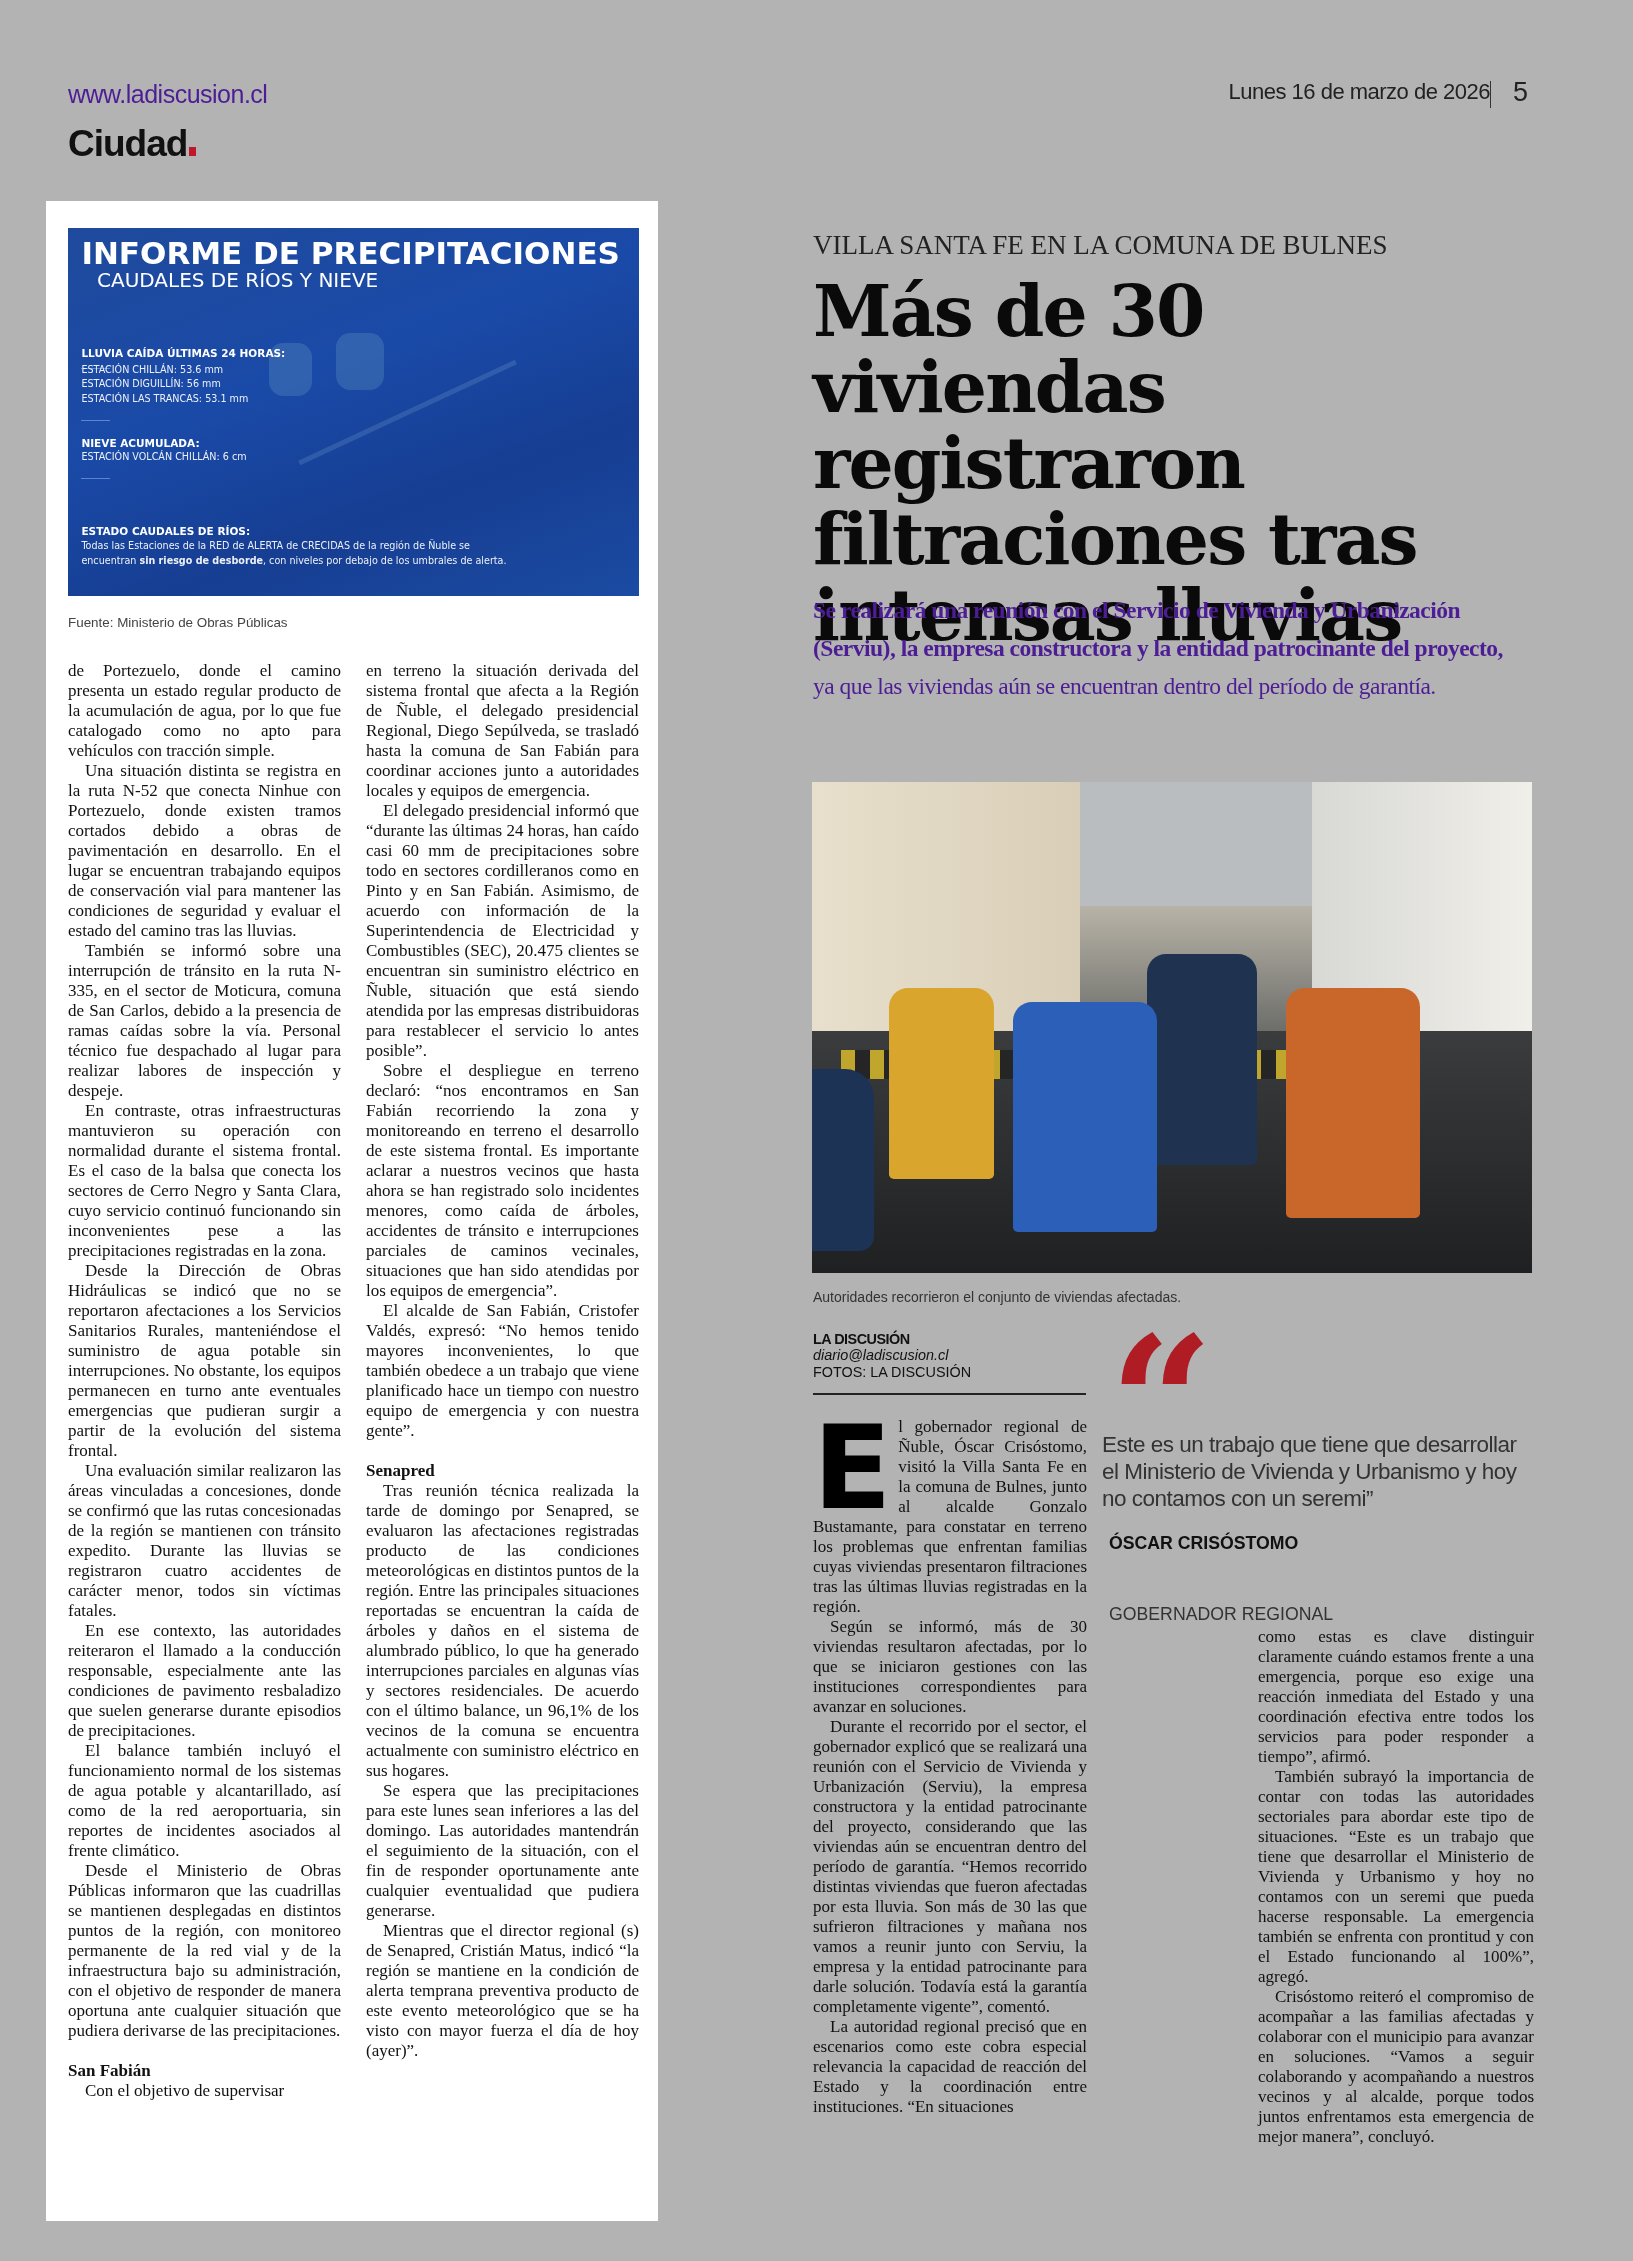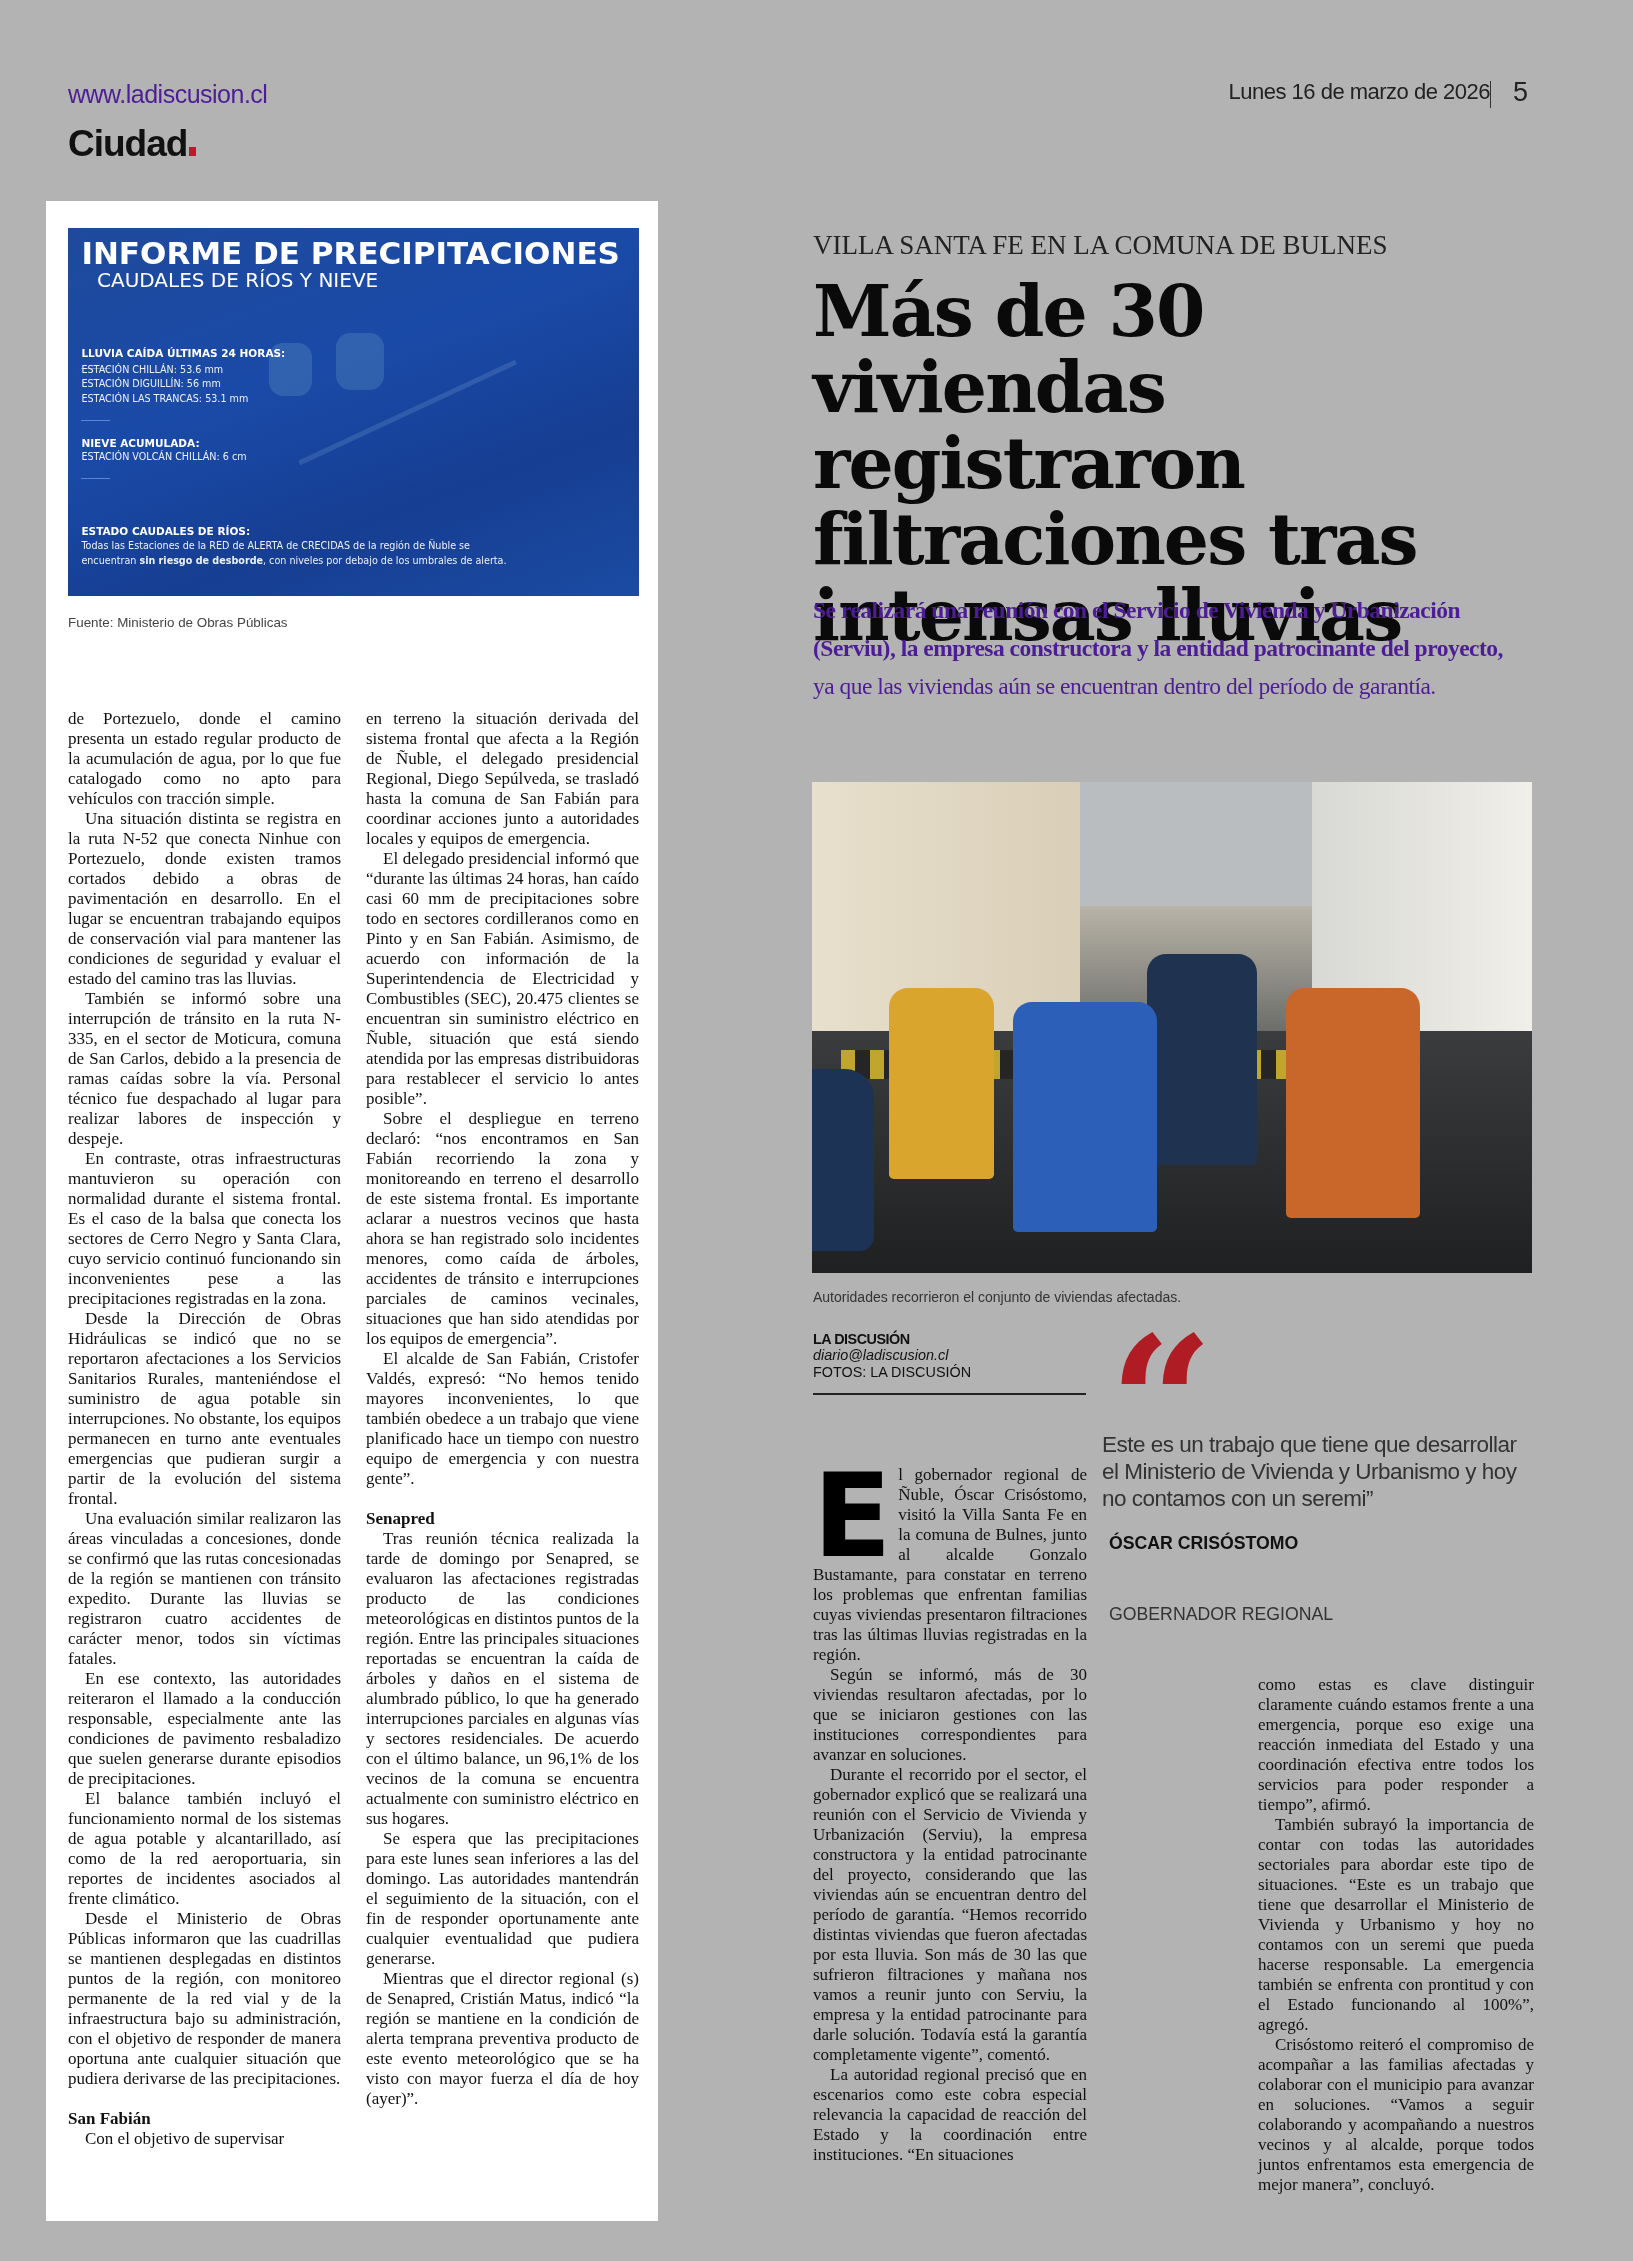--- a/index.html
+++ b/index.html
@@ -19,21 +19,21 @@
   .info .deco2 { position:absolute; left:268px; top:105px; width:48px; height:57px; border-radius:14.4px; background:rgba(120,170,200,0.25); }
   .info .deco3 { position:absolute; left:220px; top:182px; width:239px; height:4.8px; background:rgba(160,200,230,0.18); transform:rotate(-25deg); }
   .info .t1 { position:absolute; left:13.4px; top:6.7px; font-size:31px; font-weight:bold; letter-spacing:0px; }
   .info .t2 { position:absolute; left:29px; top:40px; font-size:20px; font-weight:normal; }
   .info .rule { position:absolute; left:13.4px; width:29px; height:1.4px; background:rgba(120,160,230,0.7); }
   .info .lbl { position:absolute; left:13.4px; font-size:10.5px; font-weight:bold; }
   .info .val { position:absolute; left:13.4px; font-size:9.6px; opacity:0.92; }
   .info .val b { font-weight:bold; }
   .source { left:68px; top:615px; font-family:"Liberation Sans", sans-serif; font-size:13.4px; color:#444; }
 
-  .col { font-size:17px; line-height:20px; text-align:justify; hyphens:auto;margin-top:48px; }
+  .col { font-size:17px; line-height:20px; text-align:justify; hyphens:auto; }
   .col p { margin:0; text-indent:17px; }
   .col p.noind { text-indent:0; }
   .col h4 { margin:20px 0 0 0; font-size:17px; font-weight:bold; line-height:20px; }
   .colA { left:68px; top:661px; width:273px; }
   .colB { left:366px; top:661px; width:273px; }
 
   
   .kicker { left:813px; top:230px; font-family:"Liberation Serif", serif; font-size:27px; color:#222; letter-spacing:0px; }
   .headline { left:813px; top:273px; width:732px; font-family:"DejaVu Serif", serif; font-weight:bold; font-size:71px; line-height:76px; letter-spacing:-1.9px; color:#0a0a0a; transform:scaleY(1.0); }
   .deck { left:813px; top:591px; width:708px; font-family:Liberation Serif, serif; font-size:23.5px; line-height:38px; color:#4c1d95; letter-spacing:-0.5px; }

